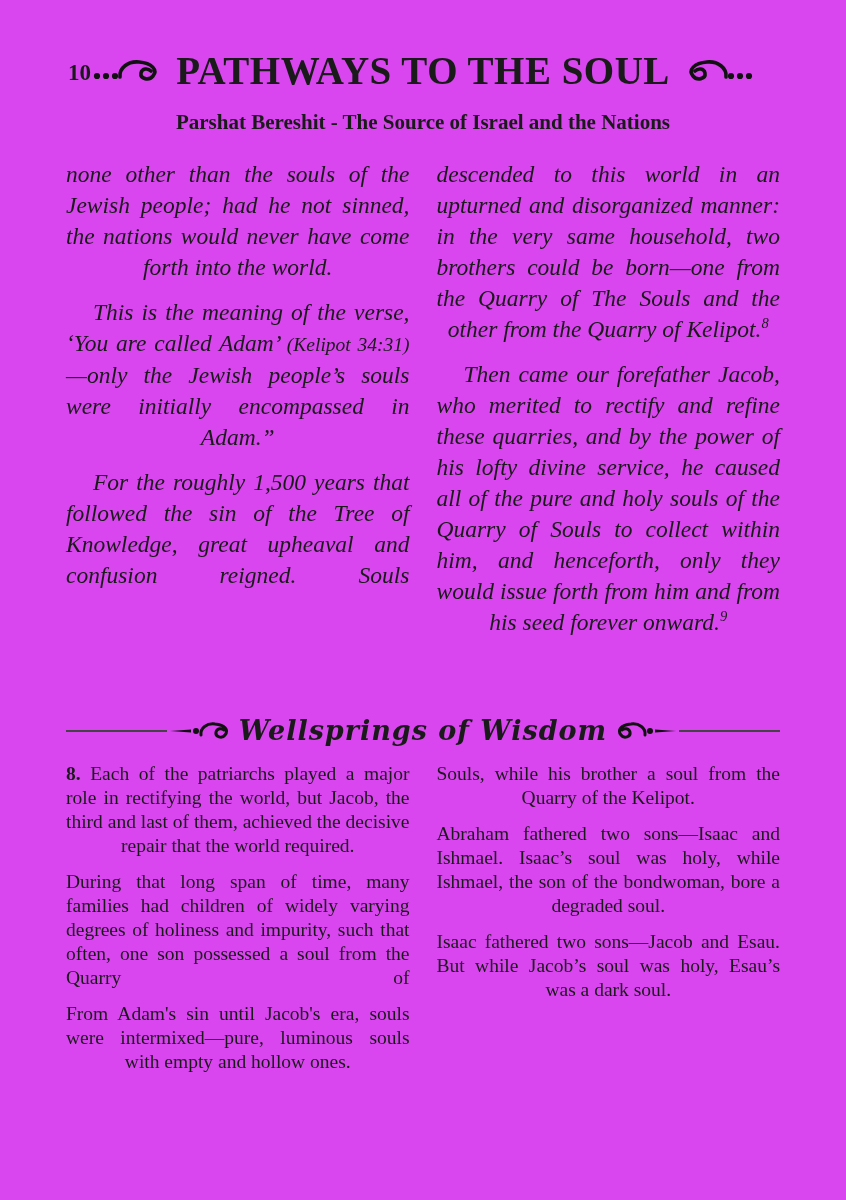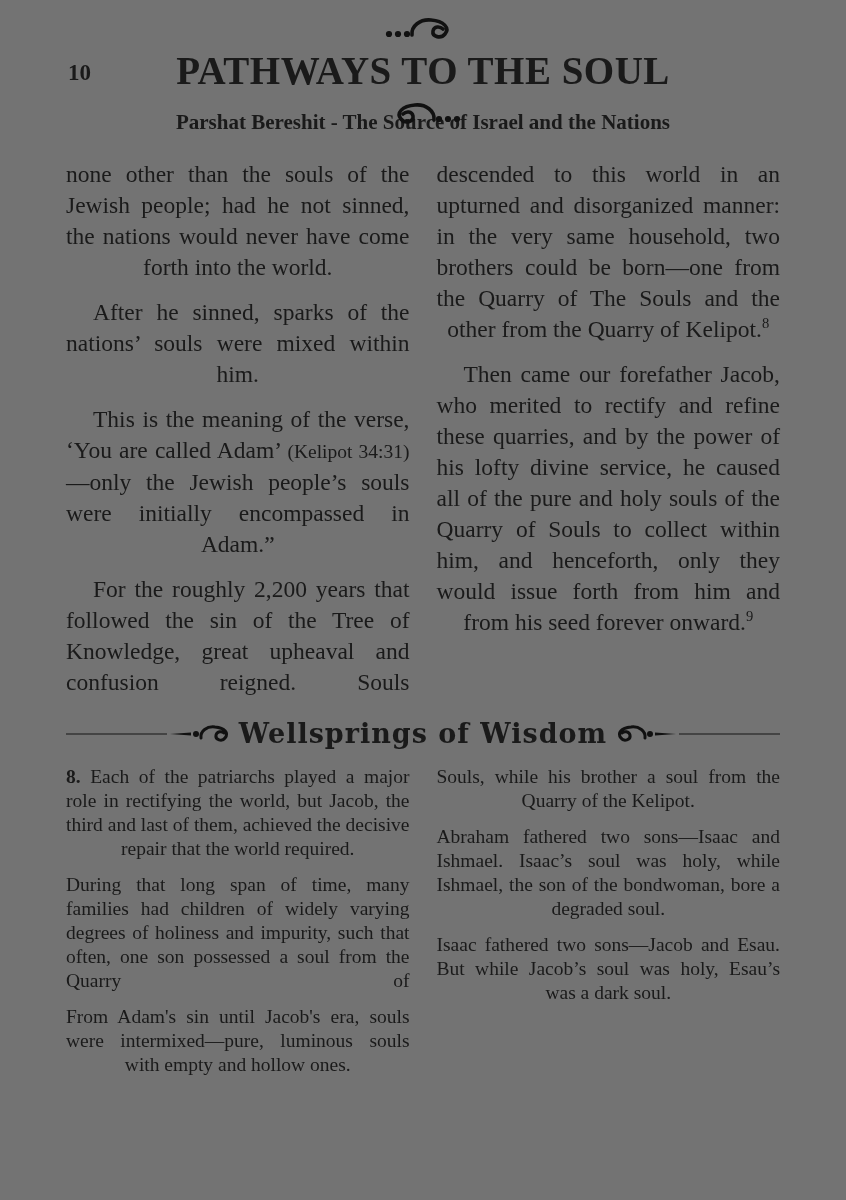--- a/index.html
+++ b/index.html
@@ -1,68 +1,68 @@
 <!DOCTYPE html>
 <html><head>
 <meta charset="utf-8">
 <style>
   html,body { margin:0; padding:0; background:#e8e8e8; }
   .page {
     position:relative;
     width:846px; height:1200px;
     margin:0 auto;
-    background:#737373;
+    background:#d946ef;
     color:#1a1a1a;
     font-family:"Liberation Serif","DejaVu Serif",serif;
     box-sizing:border-box;
     padding:46px 66px 20px 66px;
     overflow:hidden;
   }
   
   .header { position:relative; text-align:center; }
   .page-number {
     position:absolute; left:2px; top:14px;
     font-weight:bold; font-size:23px;
   }
   .title-row {
     display:flex; align-items:center; justify-content:center;
-    gap:6px; height:48px;flex-direction:column;
+    gap:6px; height:48px;
   }
   .book-title {
     font-weight:bold; font-size:39px; letter-spacing:0.5px;
     white-space:nowrap; line-height:1;
   }
   .orn { display:block; }
   .mirror { transform:scaleX(-1); }
   .subtitle {
     font-weight:bold; font-size:21px; margin-top:16px;
     white-space:nowrap;
   }
   
   .main-cols {
     display:flex; gap:27px; margin-top:24px; min-height:536px;
-    font-size:23.5px; line-height:31px;
+    font-size:23.5px; line-height:31px;font-style:italic;
   }
   .col { flex:1 1 0; min-width:0; }
   .para { margin:0 0 14px 0; text-align:justify; }
   .para:last-child { margin-bottom:0; }
   .indent { text-indent:27px; }
   .clast { text-align-last:center; }
   .jlast { text-align-last:justify; }
   .small { font-size:0.83em; }
   .bold { font-weight:bold; }
   sup { font-size:0.62em; line-height:0; vertical-align:super; }
   
   .divider {
     display:flex; align-items:center; margin:20px 0 16px 0; gap:2px;
   }
   .rule { flex:1 1 auto; height:2px; background:#444; }
   .divider-label {
     font-family:"DejaVu Serif","Liberation Serif",serif;
-    font-weight:bold; font-size:27px;
+    font-style:italic; font-weight:bold; font-size:27px;
     white-space:nowrap; padding:0 4px; letter-spacing:1px;
   }
   
   .foot-cols {
     display:flex; gap:27px; margin-top:8px;
     font-size:19.5px; line-height:24px;
   }
   .foot-cols .para { margin-bottom:12px; }
 </style>
 </head>
@@ -94,23 +94,22 @@
           <path d="M28 24 C27 15 36 8 47 9 C60 10 66 17 61 23 C57 28 48 26 49 20 C50 15 56 15 59 18" fill="none" stroke="#111" stroke-width="3.6" stroke-linecap="round"></path>
         </svg>
       </span>
     </div>
     <div class="subtitle">Parshat Bereshit - The Source of Israel and the Nations</div>
   </div>
 
   <div class="main-cols">
     <div class="col">
         <p class="para clast"><span>none other than the souls of the Jewish people; had he not sinned, the nations would never have come forth into the world.</span></p>
-        <p class="para indent clast"><span>After he sinned, sparks of the nations’ souls were mixed within him.</span></p>
         <p class="para indent clast"><span>This is the meaning of the verse, ‘You are called Adam’ </span><span class="small">(Kelipot 34:31)</span><span> —only the Jewish people’s souls were initially encompassed in Adam.”</span></p>
-        <p class="para indent jlast"><span>For the roughly 2,200 years that followed the sin of the Tree of Knowledge, great upheaval and confusion reigned. Souls</span></p>
+        <p class="para indent jlast"><span>For the roughly 1,500 years that followed the sin of the Tree of Knowledge, great upheaval and confusion reigned. Souls</span></p>
       </div>
     <div class="col">
         <p class="para clast"><span>descended to this world in an upturned and disorganized manner: in the very same household, two brothers could be born—one from the Quarry of The Souls and the other from the Quarry of Kelipot.</span><sup>8</sup></p>
         <p class="para indent clast"><span>Then came our forefather Jacob, who merited to rectify and refine these quarries, and by the power of his lofty divine service, he caused all of the pure and holy souls of the Quarry of Souls to collect within him, and henceforth, only they would issue forth from him and from his seed forever onward.</span><sup>9</sup></p>
       </div>
   </div>
 
   <div class="divider">
     <div class="rule"></div>
     <span>

